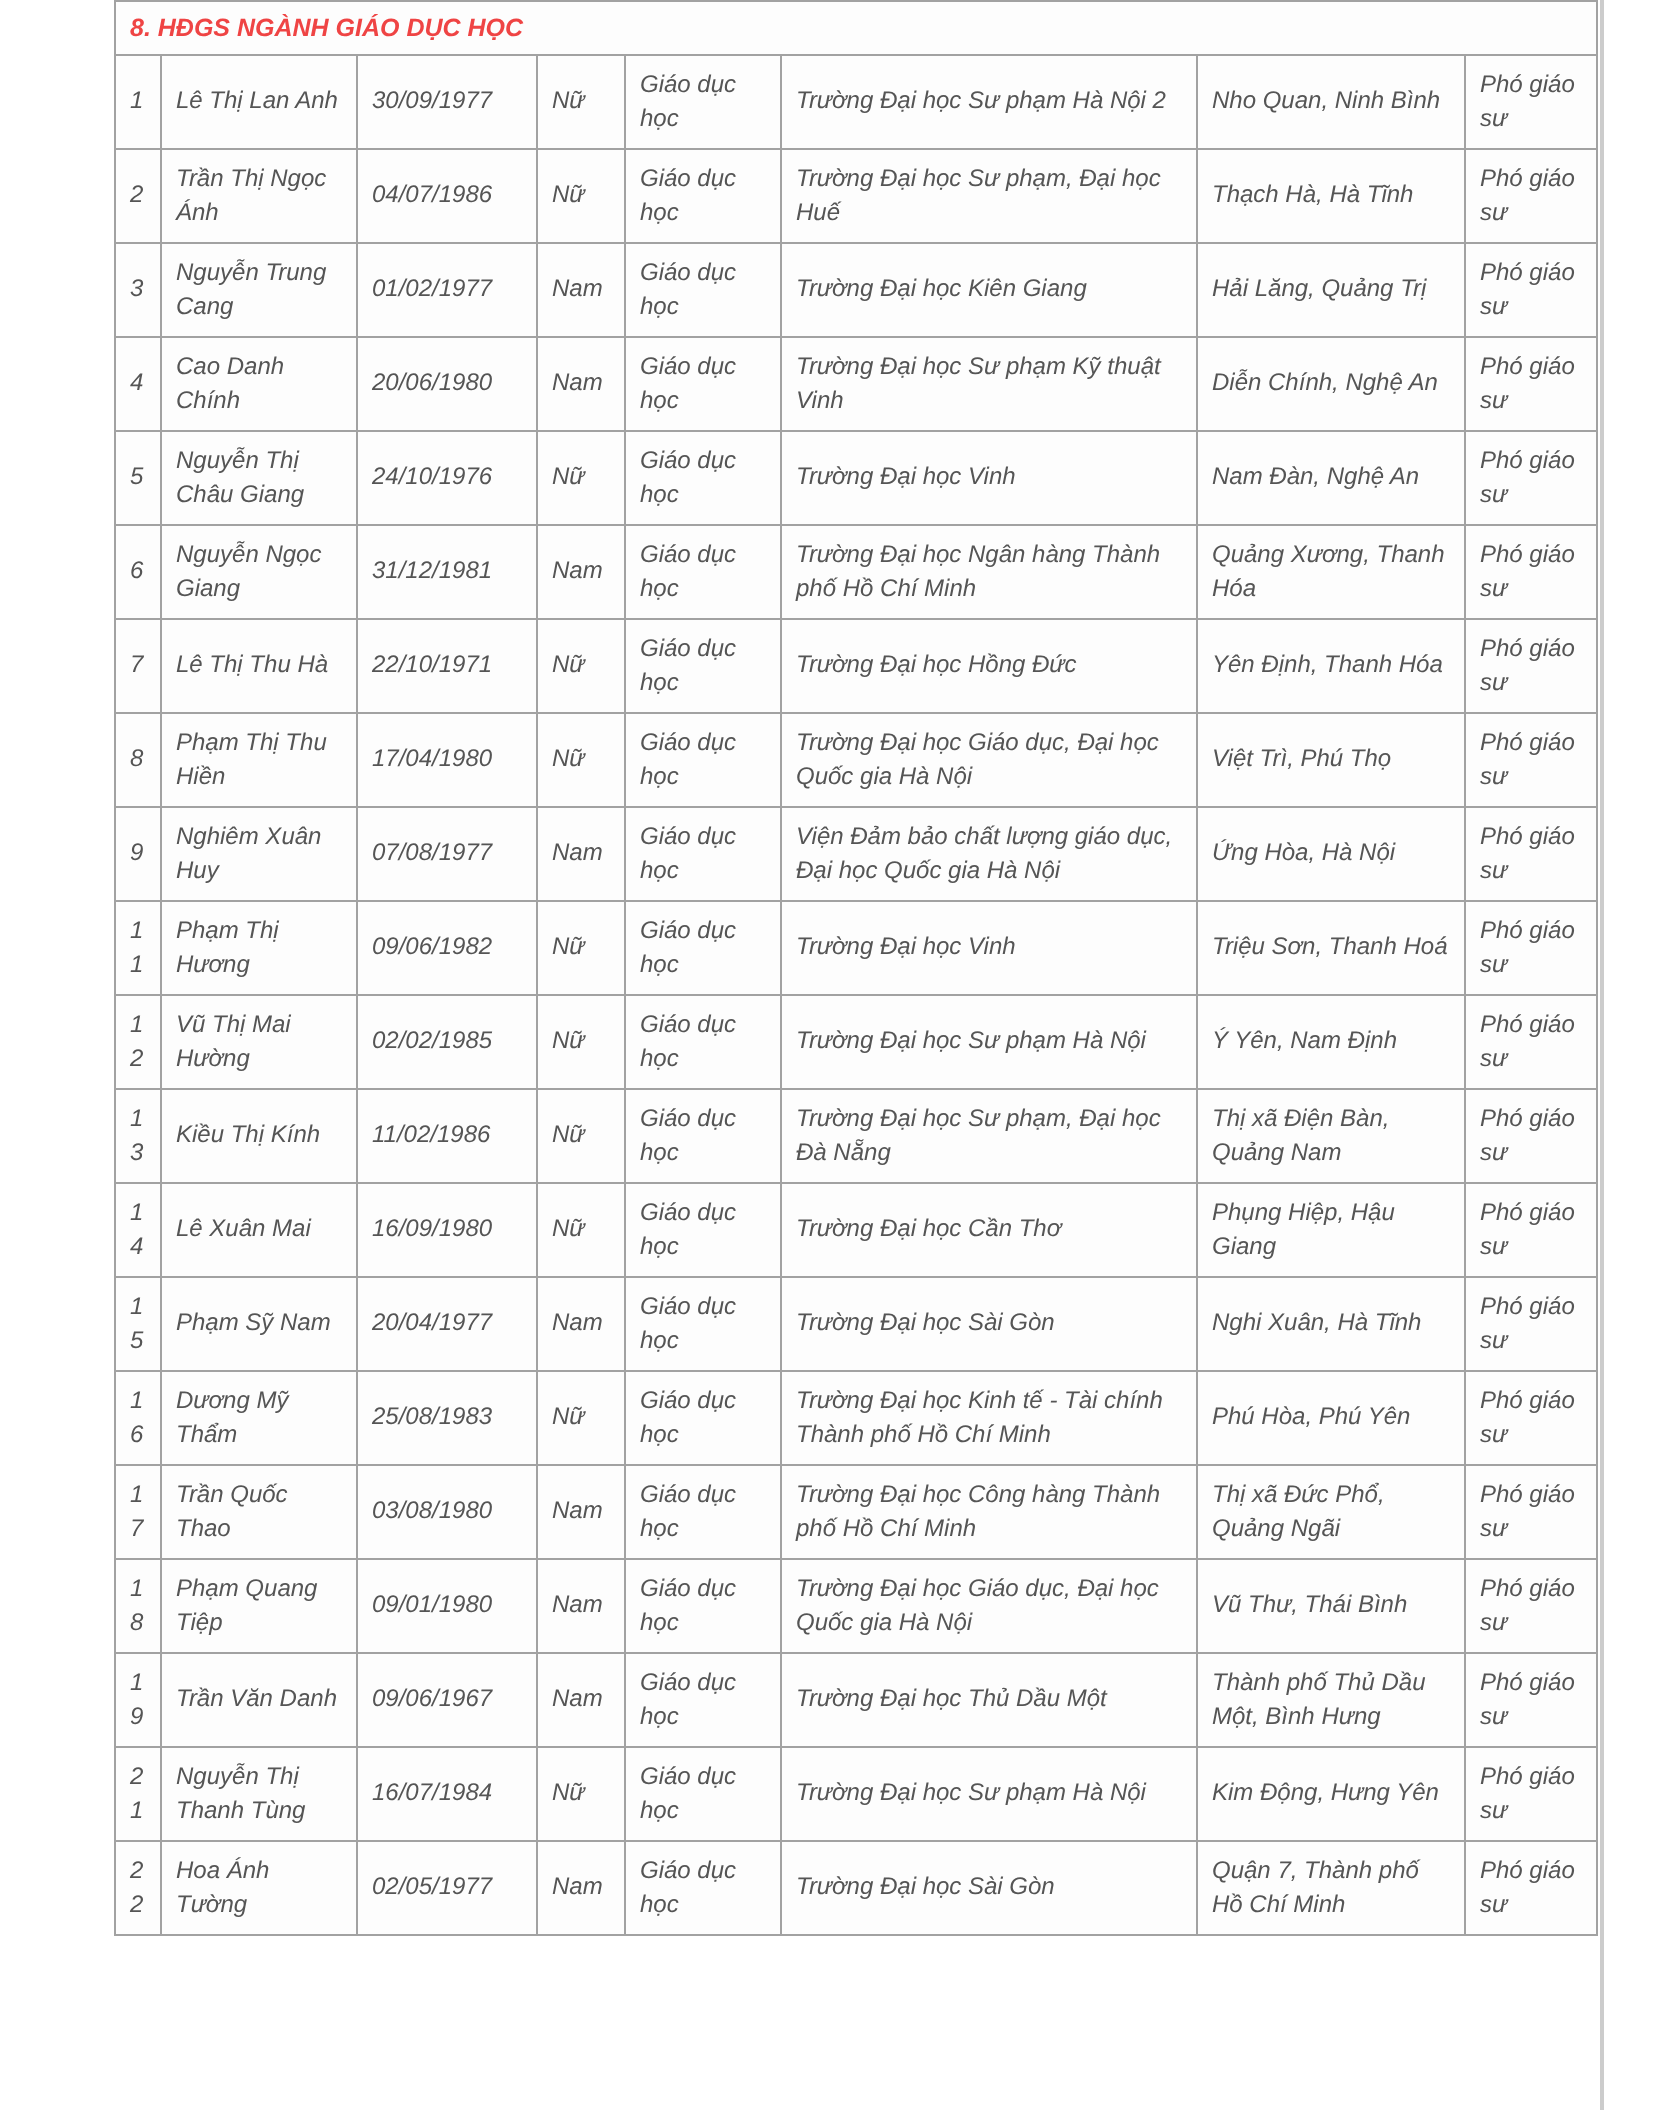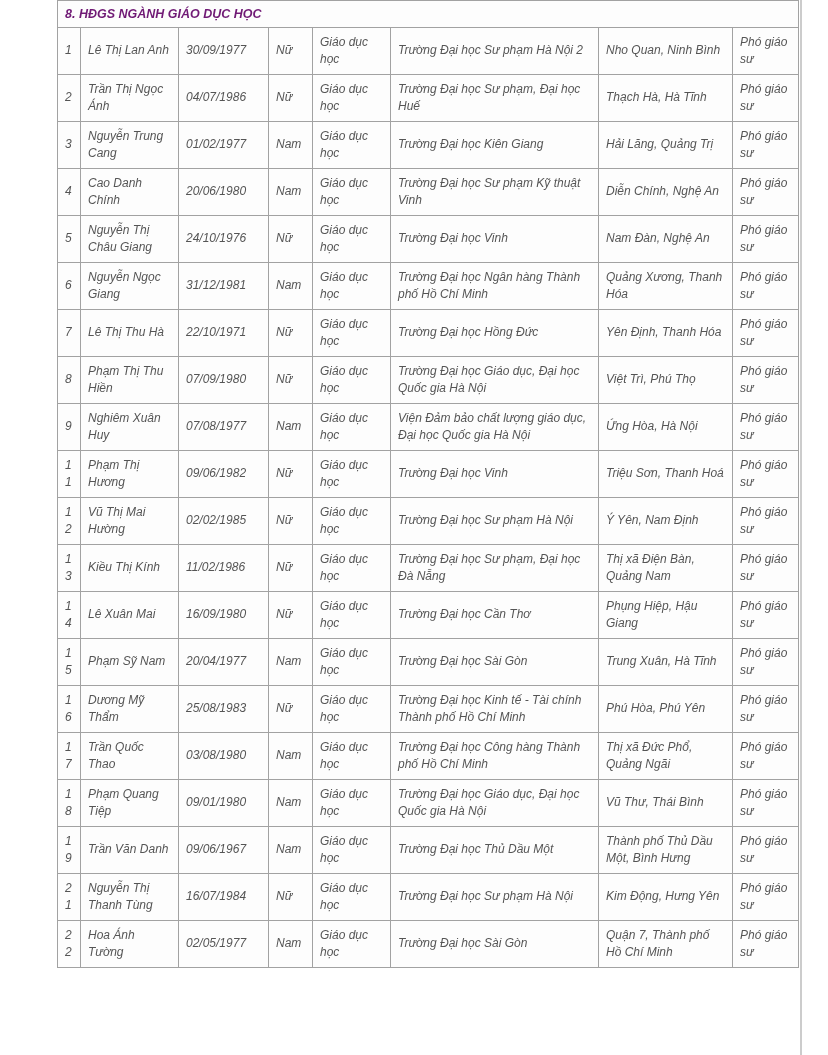--- a/index.html
+++ b/index.html
@@ -41,21 +41,21 @@
     font-size: 12px;
     line-height: 1.45;
     color: #555555;
     padding: 5px 7px;
     vertical-align: middle;
     word-wrap: break-word;
   }
   tr.section-row td {
     font-weight: bold;
     font-size: 12.5px;
-    color: #701a75;
+    color: #ef4444;
     padding: 4px 7px;
     height: 24px;
     vertical-align: middle;
     margin-left: 48px;
   }
   tbody tr.data-row { height: 47px; }
   td.c-stt { padding-left: 6px; }
 </style>
 </head>
 <body>
@@ -143,21 +143,21 @@
       <td class="c-dob">22/10/1971</td>
       <td class="c-gender">Nữ</td>
       <td class="c-field">Giáo dục học</td>
       <td class="c-institution">Trường Đại học Hồng Đức</td>
       <td class="c-hometown">Yên Định, Thanh Hóa</td>
       <td class="c-title">Phó giáo sư</td>
     </tr>
         <tr class="data-row">
       <td class="c-stt">8</td>
       <td class="c-name">Phạm Thị Thu Hiền</td>
-      <td class="c-dob">07/09/1980</td>
+      <td class="c-dob">17/04/1980</td>
       <td class="c-gender">Nữ</td>
       <td class="c-field">Giáo dục học</td>
       <td class="c-institution">Trường Đại học Giáo dục, Đại học Quốc gia Hà Nội</td>
       <td class="c-hometown">Việt Trì, Phú Thọ</td>
       <td class="c-title">Phó giáo sư</td>
     </tr>
         <tr class="data-row">
       <td class="c-stt">9</td>
       <td class="c-name">Nghiêm Xuân Huy</td>
       <td class="c-dob">07/08/1977</td>
@@ -207,21 +207,21 @@
       <td class="c-hometown">Phụng Hiệp, Hậu Giang</td>
       <td class="c-title">Phó giáo sư</td>
     </tr>
         <tr class="data-row">
       <td class="c-stt">15</td>
       <td class="c-name">Phạm Sỹ Nam</td>
       <td class="c-dob">20/04/1977</td>
       <td class="c-gender">Nam</td>
       <td class="c-field">Giáo dục học</td>
       <td class="c-institution">Trường Đại học Sài Gòn</td>
-      <td class="c-hometown">Trung Xuân, Hà Tĩnh</td>
+      <td class="c-hometown">Nghi Xuân, Hà Tĩnh</td>
       <td class="c-title">Phó giáo sư</td>
     </tr>
         <tr class="data-row">
       <td class="c-stt">16</td>
       <td class="c-name">Dương Mỹ Thẩm</td>
       <td class="c-dob">25/08/1983</td>
       <td class="c-gender">Nữ</td>
       <td class="c-field">Giáo dục học</td>
       <td class="c-institution">Trường Đại học Kinh tế - Tài chính Thành phố Hồ Chí Minh</td>
       <td class="c-hometown">Phú Hòa, Phú Yên</td>

